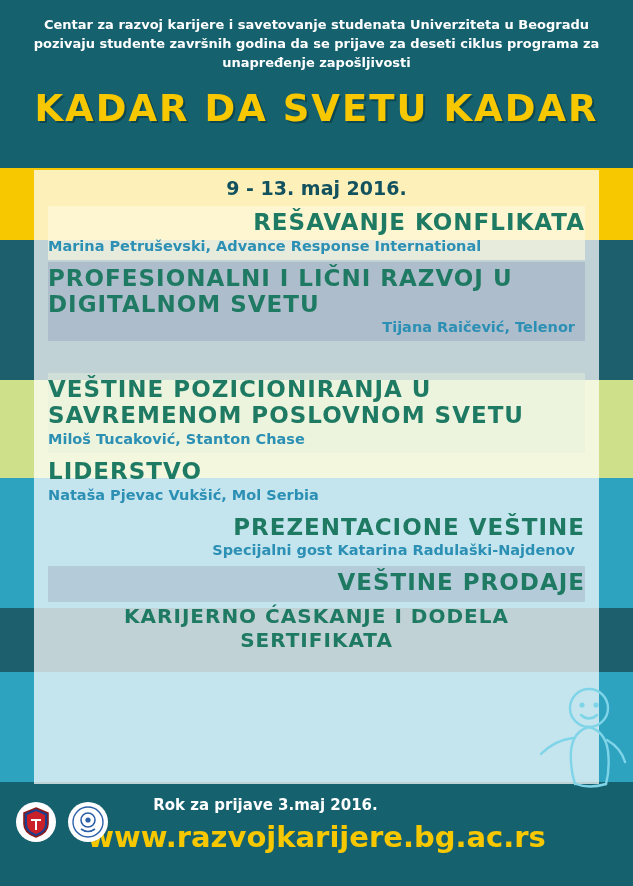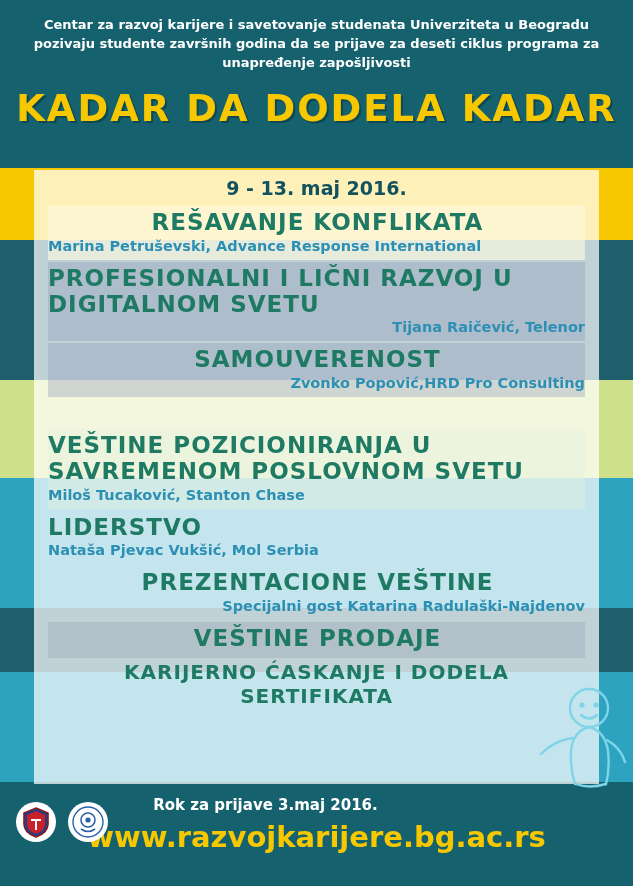--- a/index.html
+++ b/index.html
@@ -80,22 +80,22 @@
     letter-spacing: 1px;
     line-height: 1.12;
     font-family: "DejaVu Sans", sans-serif;
   }
   .b-sub {
     font-size: 14.5px;
     font-weight: bold;
     color: #2c8fb4;
     margin-top: 2px;
   }
-  .al-left   { text-align: center;   padding-left: 2px; }
-  .al-right  { text-align: right;  }
+  .al-left   { text-align: right;   padding-left: 2px; }
+  .al-right  { text-align: right;  padding-right: 10px; }
   .al-center { text-align: left; }
 
   .block.b1 { background: rgba(253,250,225,0.62); }
   .block.b2 { background: rgba(140,150,185,0.34); }
   .block.b3 { background: rgba(140,150,185,0.34); }
   .block.b4 { background: rgba(228,240,220,0.45); margin-top: 32px; }
   .block.b5 { background: rgba(255,255,255,0.0); }
   .block.b6 { background: rgba(255,255,255,0.0); }
   .block.b7 { background: rgba(150,155,180,0.33); }
   .block.b8 { background: rgba(255,255,255,0.0); }
@@ -166,41 +166,37 @@
 
   <div class="stripe s1"></div>
   <div class="stripe s2"></div>
   <div class="stripe s3"></div>
   <div class="stripe s4"></div>
   <div class="stripe s5"></div>
   <div class="stripe s6"></div>
   <div class="stripe s7"></div>
 
   <div class="header">Centar za razvoj karijere i savetovanje studenata Univerziteta u Beogradu pozivaju studente završnih godina da se prijave za deseti ciklus programa za unapređenje zapošljivosti</div>
-  <div class="title">KADAR DA DODELA KADAR</div>
+  <div class="title">KADAR DA SVETU KADAR</div>
 
   <div class="daterow">9 - 13. maj 2016.</div>
 
   <div class="panel">
     <div class="panel-inner">
 
       <div class="block b1">
         <div class="b-head al-left">REŠAVANJE KONFLIKATA</div>
         <div class="b-sub al-center">Marina Petruševski, Advance Response International</div>
       </div>
 
       <div class="block b2">
         <div class="b-head al-center">PROFESIONALNI I LIČNI RAZVOJ U DIGITALNOM SVETU</div>
         <div class="b-sub al-right">Tijana Raičević, Telenor</div>
       </div>
 
-      <div class="block b3">
-        <div class="b-head al-left">SAMOUVERENOST</div>
-        <div class="b-sub al-right">Zvonko Popović,HRD Pro Consulting</div>
-      </div>
 
       <div class="block b4">
         <div class="b-head al-center">VEŠTINE POZICIONIRANJA U SAVREMENOM POSLOVNOM SVETU</div>
         <div class="b-sub al-center">Miloš Tucaković, Stanton Chase</div>
       </div>
 
       <div class="block b6">
         <div class="b-head al-center">LIDERSTVO</div>
         <div class="b-sub al-center">Nataša Pjevac Vukšić, Mol Serbia</div>
       </div>

